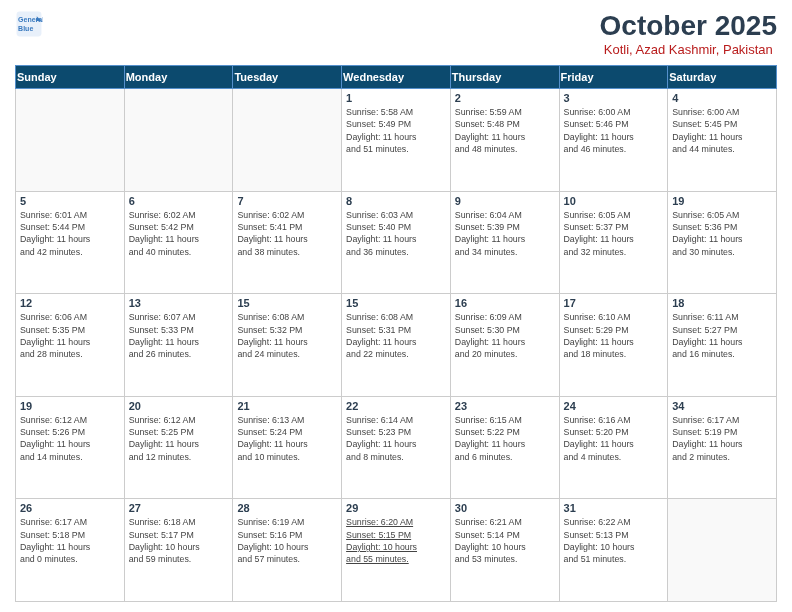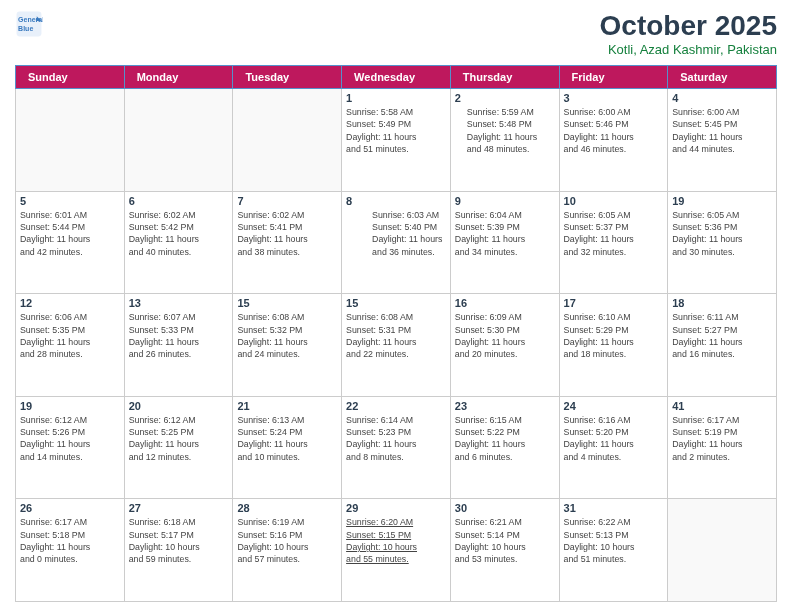--- a/index.html
+++ b/index.html
@@ -35,34 +35,35 @@
     .title-block {
       text-align: right;
     }
     .calendar-title {
       font-size: 28px;
       font-weight: bold;
       color: #2c3e50;
     }
     .calendar-subtitle {
       font-size: 13px;
-      color: #15803d;
+      color: #b91c1c;
+      text-align: center;
     }
     .calendar {
       width: 100%;
       border-collapse: collapse;
       flex: 1;
       table-layout: fixed;
     }
     .calendar th {
-      background: #be185d;
+      background: #0c4a6e;
       color: #fff;
       font-size: 11px;
       font-weight: bold;
-      padding: 5px 12px;
+      padding: 5px 1px;
       text-align: left;
       border: 1px solid #5590cc;
     }
     .calendar td {
       border: 1px solid #ccc;
       vertical-align: top;
       padding: 3px 4px;
       font-size: 9.5px;
       color: #333;
       background: #fff;
@@ -125,21 +126,21 @@
           <td class="empty"></td>
           <td>
             <div class="day-number">1</div>
             <div class="day-info" style="white-space: pre-line;">Sunrise: 5:58 AM
 Sunset: 5:49 PM
 Daylight: 11 hours
 and 51 minutes.</div>
           </td>
           <td>
             <div class="day-number">2</div>
-            <div class="day-info" style="white-space: pre-line; margin-left: 12px;">Sunrise: 5:59 AM
+            <div class="day-info" style="white-space: pre-line;">Sunrise: 5:59 AM
 Sunset: 5:48 PM
 Daylight: 11 hours
 and 48 minutes.</div>
           </td>
           <td>
             <div class="day-number">3</div>
             <div class="day-info" style="white-space: pre-line;">Sunrise: 6:00 AM
 Sunset: 5:46 PM
 Daylight: 11 hours
 and 46 minutes.</div>
@@ -169,21 +170,21 @@
           </td>
           <td>
             <div class="day-number">7</div>
             <div class="day-info" style="white-space: pre-line;">Sunrise: 6:02 AM
 Sunset: 5:41 PM
 Daylight: 11 hours
 and 38 minutes.</div>
           </td>
           <td>
             <div class="day-number">8</div>
-            <div class="day-info" style="white-space: pre-line; margin-left: 26px;">Sunrise: 6:03 AM
+            <div class="day-info" style="white-space: pre-line;">Sunrise: 6:03 AM
 Sunset: 5:40 PM
 Daylight: 11 hours
 and 36 minutes.</div>
           </td>
           <td>
             <div class="day-number">9</div>
             <div class="day-info" style="white-space: pre-line;">Sunrise: 6:04 AM
 Sunset: 5:39 PM
 Daylight: 11 hours
 and 34 minutes.</div>
@@ -291,21 +292,21 @@
 and 6 minutes.</div>
           </td>
           <td>
             <div class="day-number">24</div>
             <div class="day-info" style="white-space: pre-line;">Sunrise: 6:16 AM
 Sunset: 5:20 PM
 Daylight: 11 hours
 and 4 minutes.</div>
           </td>
           <td>
-            <div class="day-number">41</div>
+            <div class="day-number">34</div>
             <div class="day-info" style="white-space: pre-line;">Sunrise: 6:17 AM
 Sunset: 5:19 PM
 Daylight: 11 hours
 and 2 minutes.</div>
           </td>
         </tr>
         <tr class="week-row">
           <td>
             <div class="day-number">26</div>
             <div class="day-info" style="white-space: pre-line;">Sunrise: 6:17 AM

